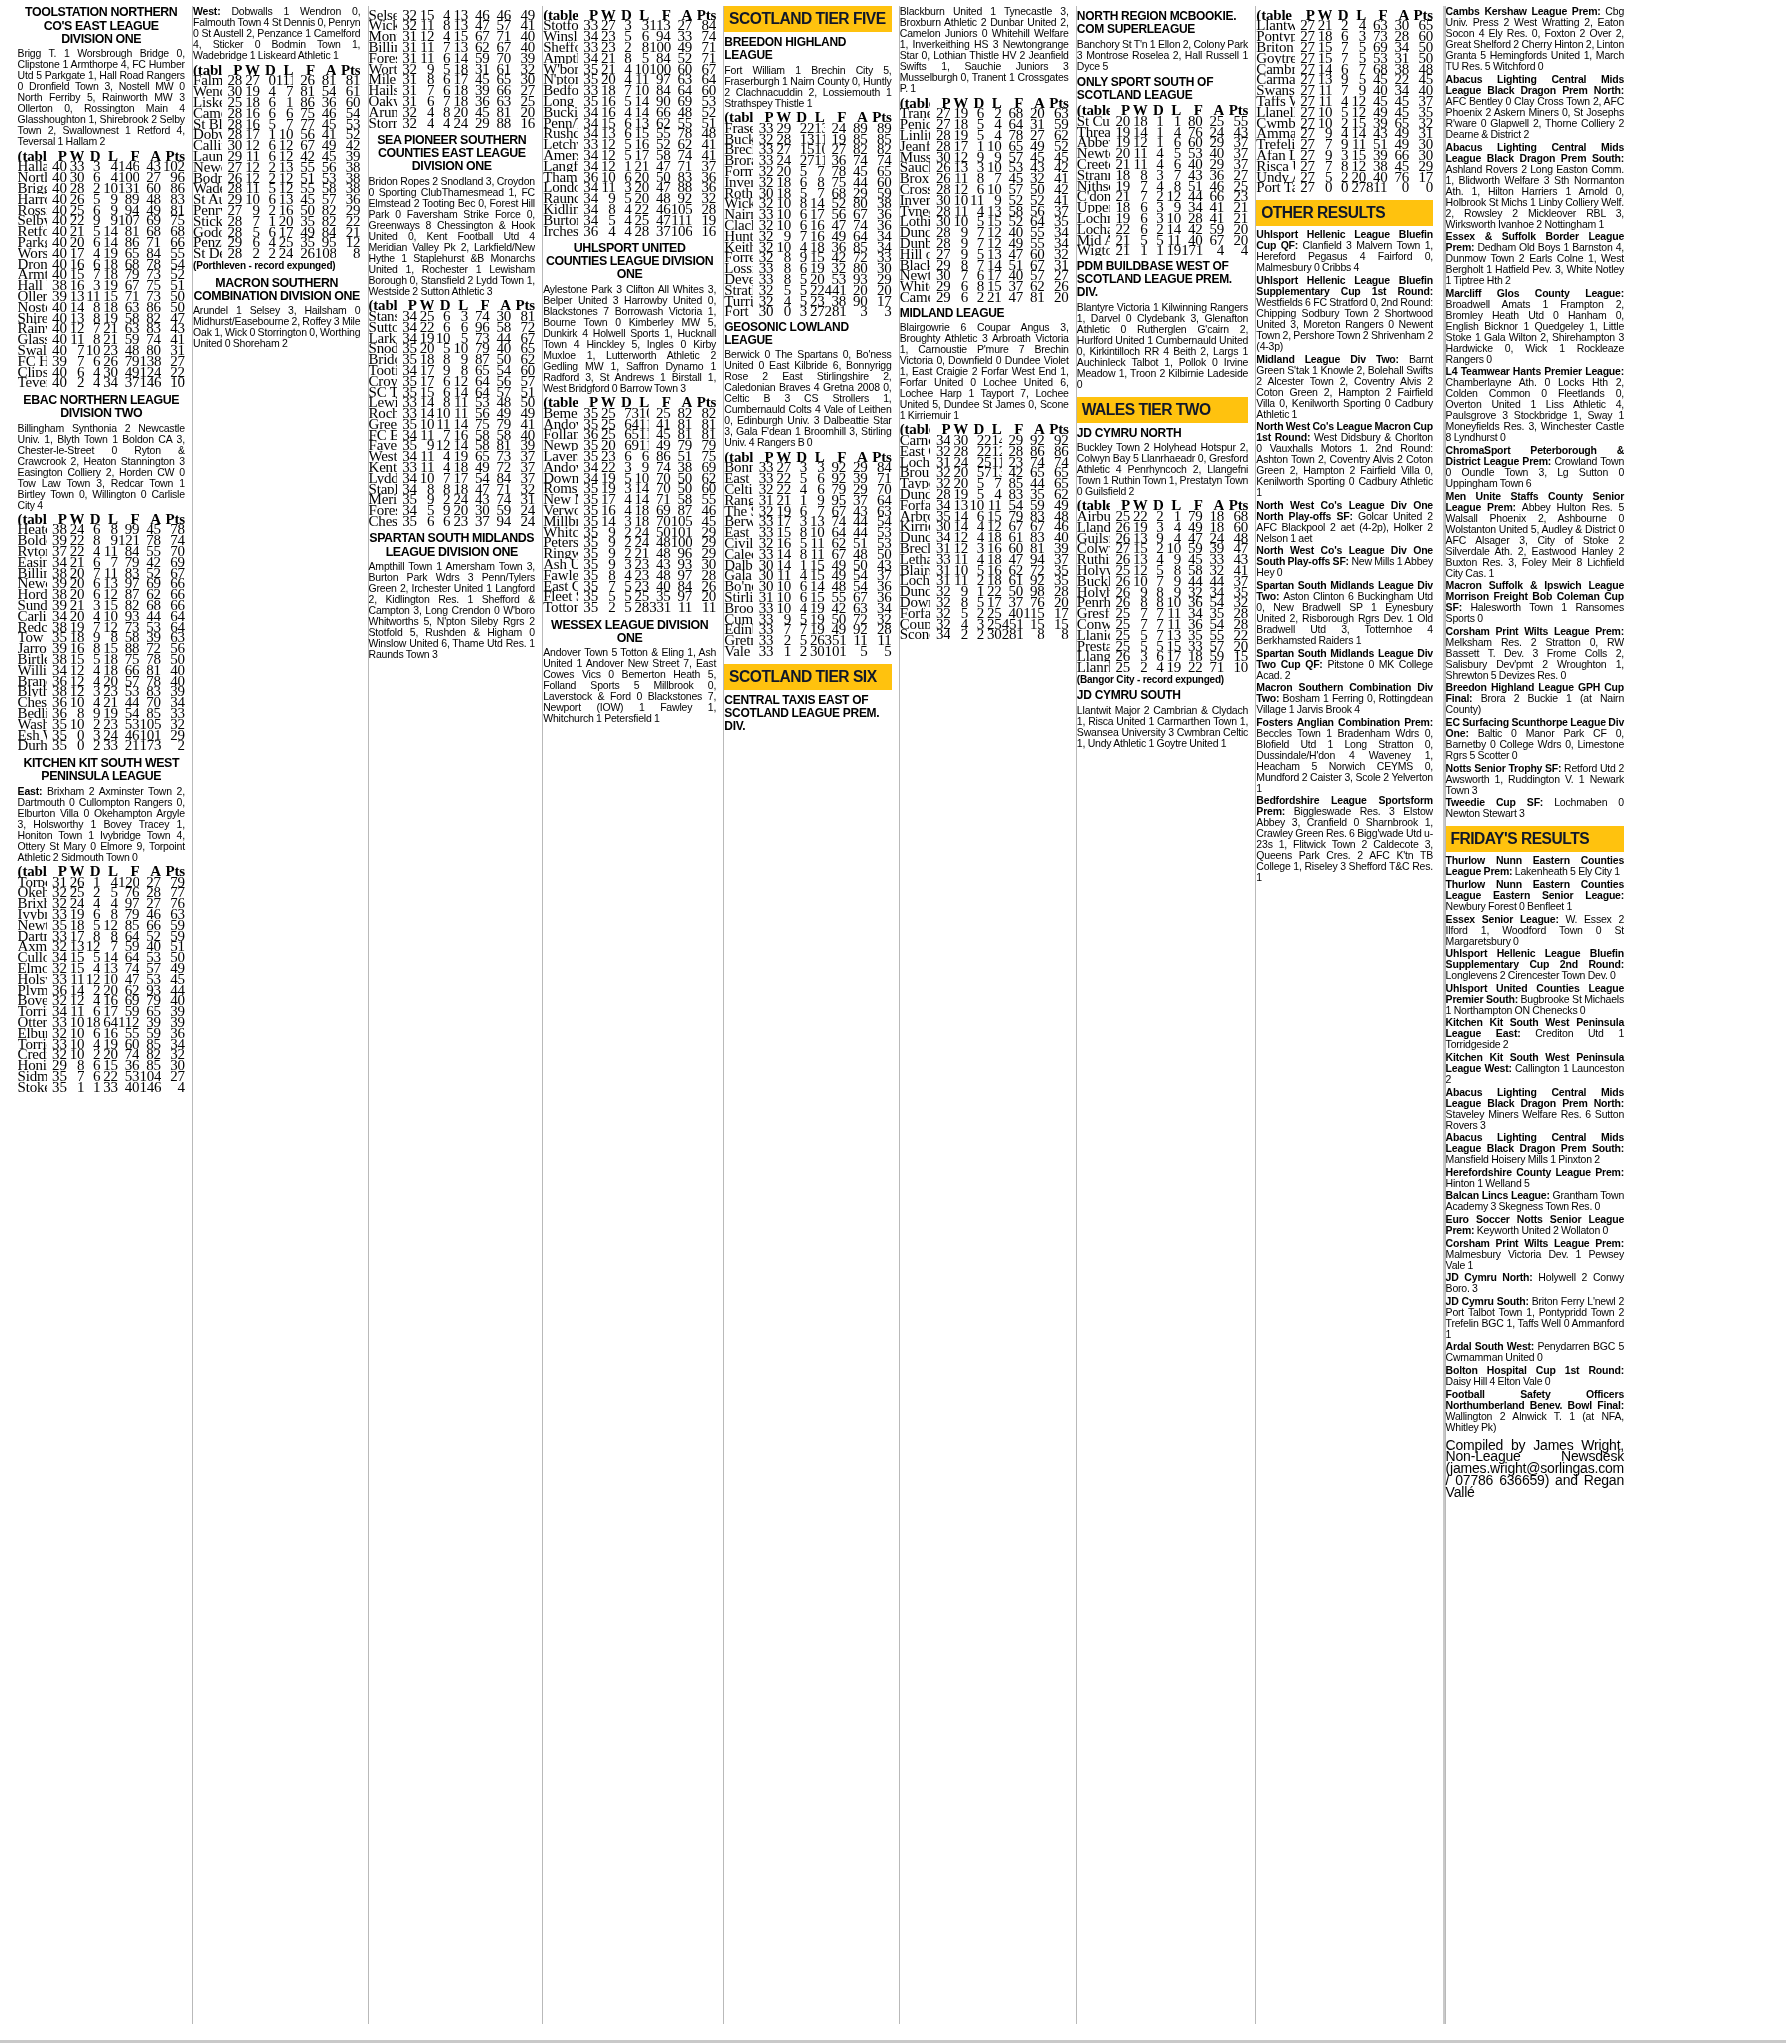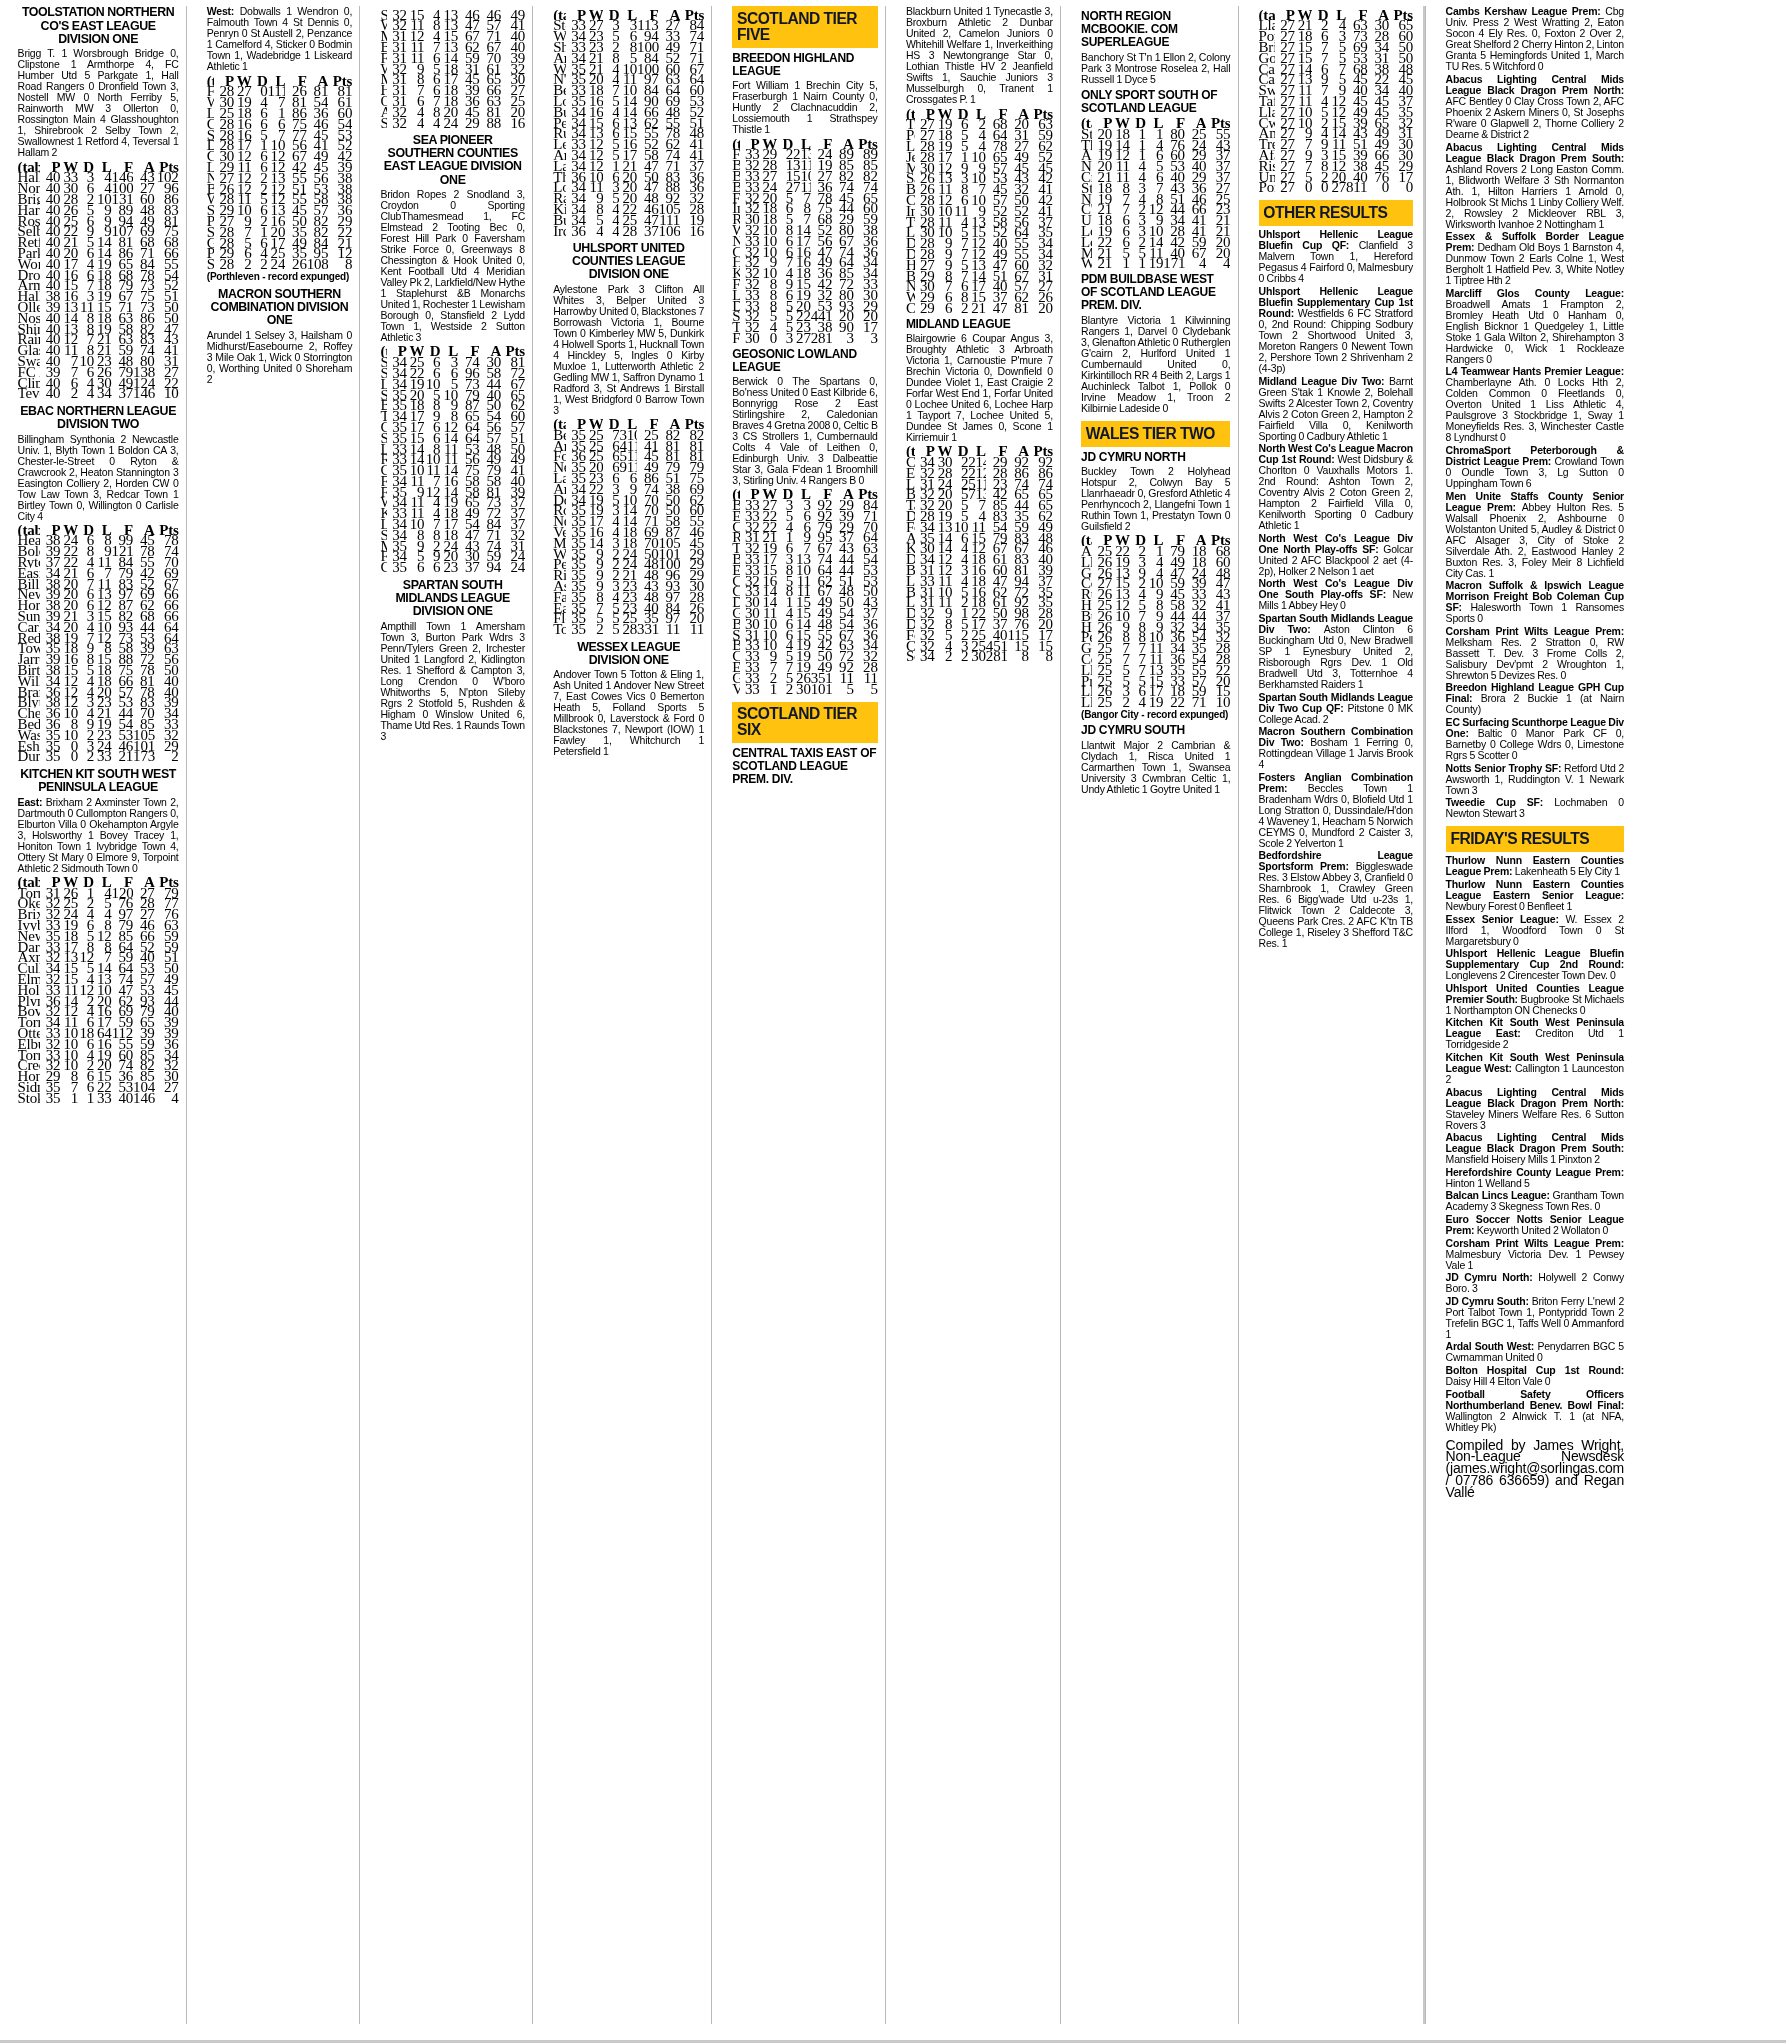--- a/index.html
+++ b/index.html
@@ -1,21 +1,21 @@
 <!DOCTYPE html>
 <html style="font-size:12.8px"><head>
 <meta charset="utf-8">
 <style>
   html,body{margin:0;padding:0;background:#ffffff;}
   body{width:1786px;height:2043px;font-family:"Liberation Sans",sans-serif;-webkit-font-smoothing:antialiased;}
   #page{width:1786px;height:2043px;box-sizing:border-box;background:#fff;position:relative;overflow:hidden;
         border-bottom:3.2px solid #c9c9c9;}
   .cols{display:flex;width:1636px;height:2024px;box-sizing:border-box;padding:6.4px 4.8px 0 17.6px;}
   .col{width:214px;box-sizing:border-box;padding:0 7.2px 0 0;position:relative;}
-  .col + .col{border-left:1.6px solid #b9b9b9;padding-left:20px;}
+  .col + .col{border-left:1.6px solid #b9b9b9;padding-left:0;}
   .col.c2{width:215px;}
   .col.c3{width:214px;}
   .col.c4{width:222px;}
   .col.c5{width:215px;}
   .col.c6{width:217px;}
   .col.c7{width:220px;}
   .col.c8{width:231px;border-right:2.4px solid #c9c9c9;padding-right:9.6px;}
 
   
   .ttl{font-weight:bold;font-size:12.4px;line-height:13.2px;text-align:center;letter-spacing:-0.4px;

